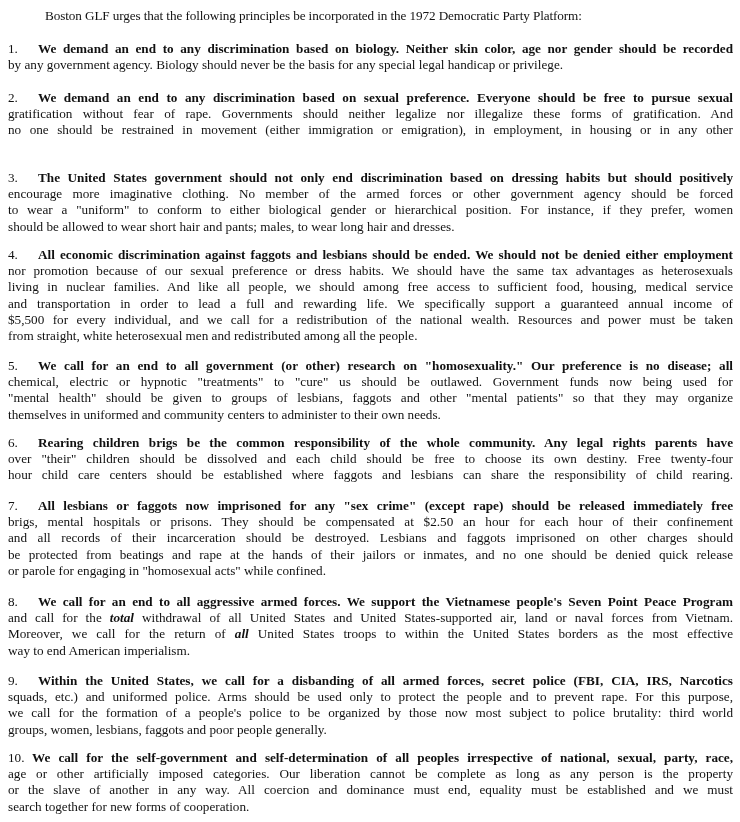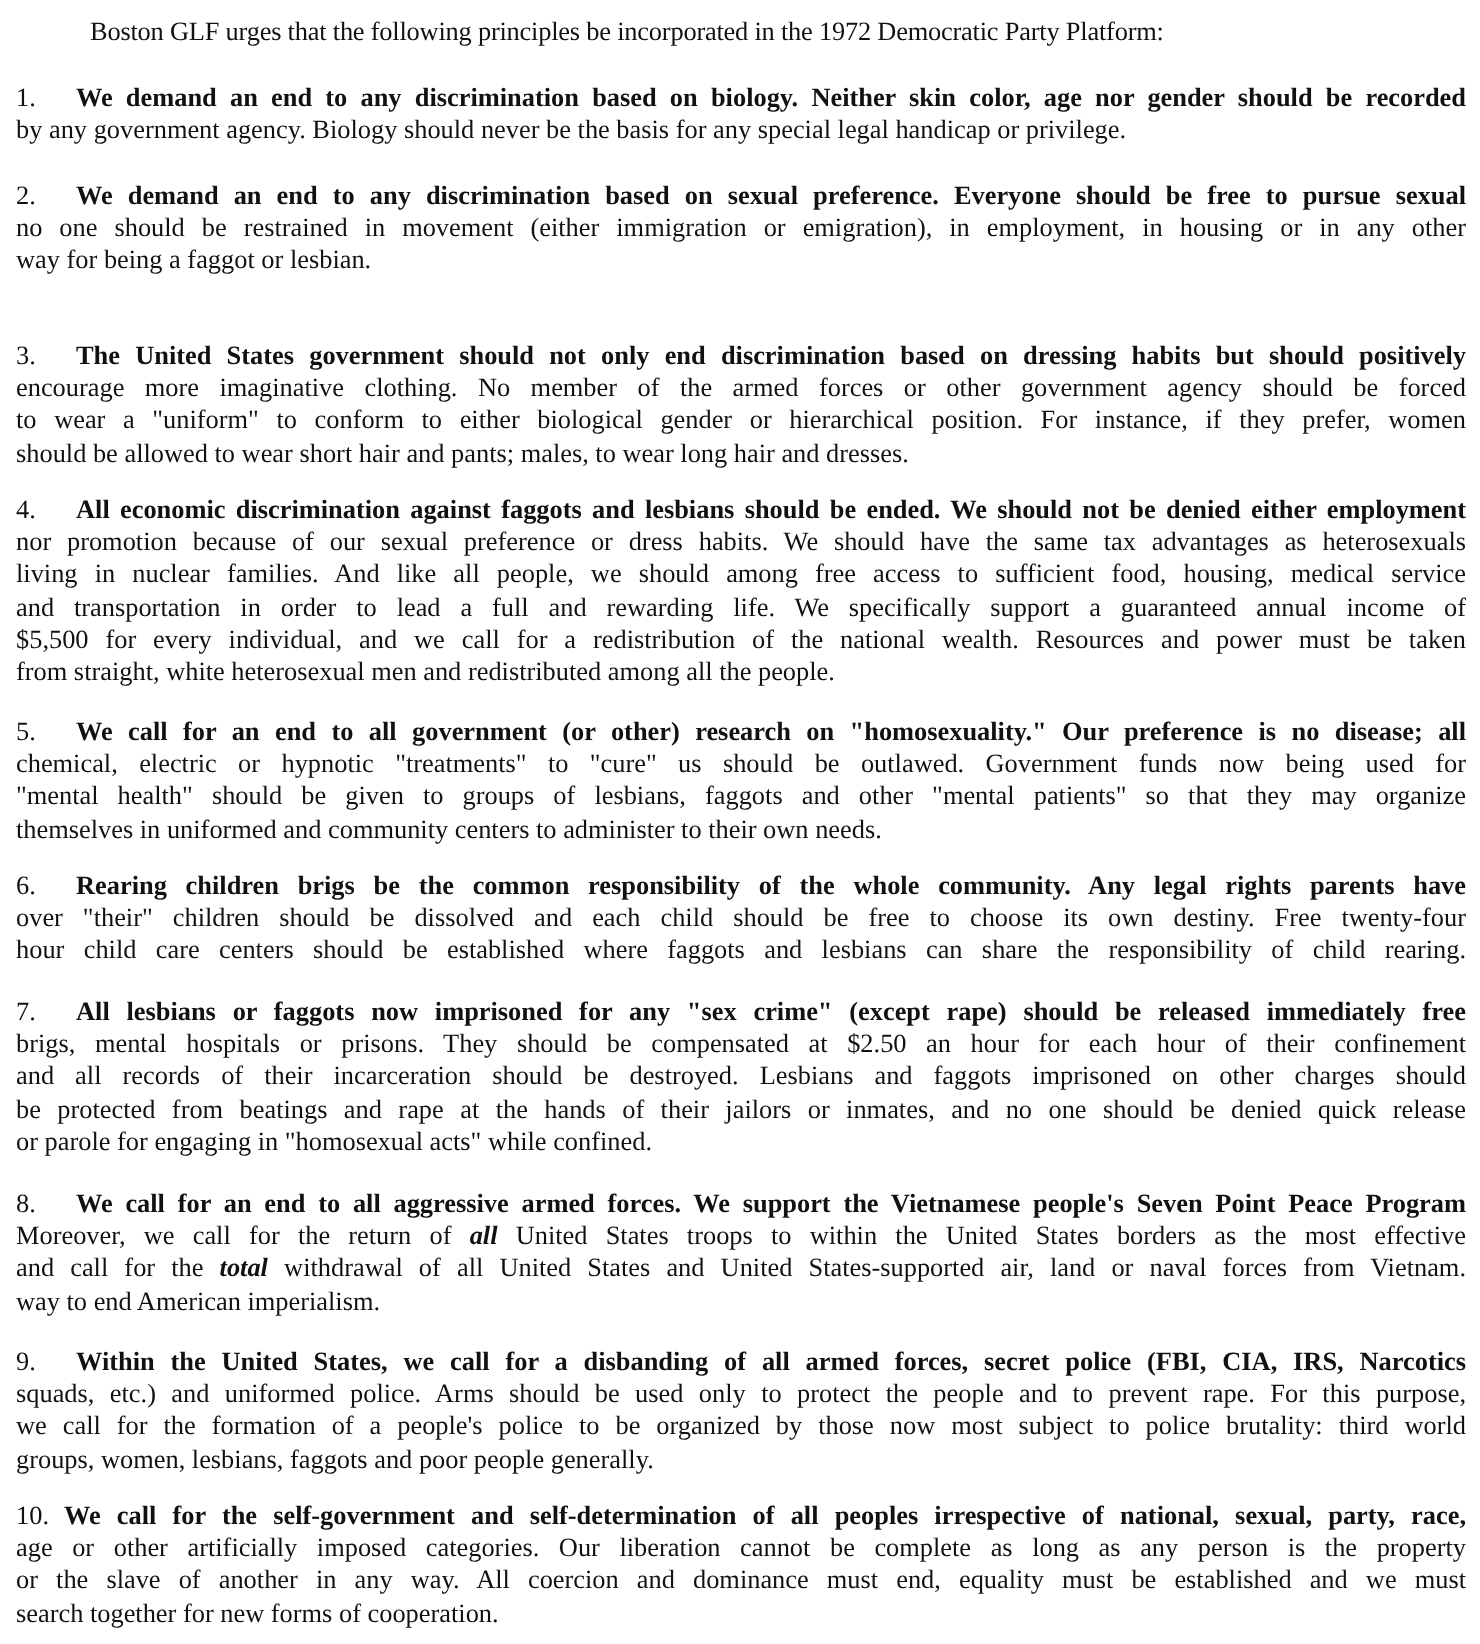--- a/index.html
+++ b/index.html
@@ -76,22 +76,22 @@
         <span class="txt">We demand an end to any discrimination based on biology. Neither skin color, age nor gender should be recorded</span>
       </div>
     <div class="line last">by any government agency. Biology should never be the basis for any special legal handicap or privilege.</div>
   </div>
 
   <div class="item" style="top:90px;">
     <div class="line-first">
         <span class="num">2.</span>
         <span class="txt">We demand an end to any discrimination based on sexual preference. Everyone should be free to pursue sexual</span>
       </div>
+    <div class="line">gratification without fear of rape. Governments should neither legalize nor illegalize these forms of gratification. And</div>
     <div class="line">no one should be restrained in movement (either immigration or emigration), in employment, in housing or in any other</div>
-    <div class="line last">way for being a faggot or lesbian.</div>
   </div>
 
   <div class="item" style="top:170px;">
     <div class="line-first">
         <span class="num">3.</span>
         <span class="txt">The United States government should not only end discrimination based on dressing habits but should positively</span>
       </div>
     <div class="line">encourage more imaginative clothing. No member of the armed forces or other government agency should be forced</div>
     <div class="line">to wear a "uniform" to conform to either biological gender or hierarchical position. For instance, if they prefer, women</div>
     <div class="line last">should be allowed to wear short hair and pants; males, to wear long hair and dresses.</div>
@@ -137,22 +137,22 @@
     <div class="line">and all records of their incarceration should be destroyed. Lesbians and faggots imprisoned on other charges should</div>
     <div class="line">be protected from beatings and rape at the hands of their jailors or inmates, and no one should be denied quick release</div>
     <div class="line last">or parole for engaging in "homosexual acts" while confined.</div>
   </div>
 
   <div class="item" style="top:594px;">
     <div class="line-first">
         <span class="num">8.</span>
         <span class="txt">We call for an end to all aggressive armed forces. We support the Vietnamese people's Seven Point Peace Program</span>
       </div>
+    <div class="line"><span>and call for the </span><em>total</em><span> withdrawal of all United States and United States-supported air, land or naval forces from Vietnam.</span></div>
     <div class="line"><span>Moreover, we call for the return of </span><em>all</em><span> United States troops to within the United States borders as the most effective</span></div>
-    <div class="line"><span>and call for the </span><em>total</em><span> withdrawal of all United States and United States-supported air, land or naval forces from Vietnam.</span></div>
     <div class="line last">way to end American imperialism.</div>
   </div>
 
   <div class="item" style="top:673px;">
     <div class="line-first">
         <span class="num">9.</span>
         <span class="txt">Within the United States, we call for a disbanding of all armed forces, secret police (FBI, CIA, IRS, Narcotics</span>
       </div>
     <div class="line">squads, etc.) and uniformed police. Arms should be used only to protect the people and to prevent rape. For this purpose,</div>
     <div class="line">we call for the formation of a people's police to be organized by those now most subject to police brutality: third world</div>

